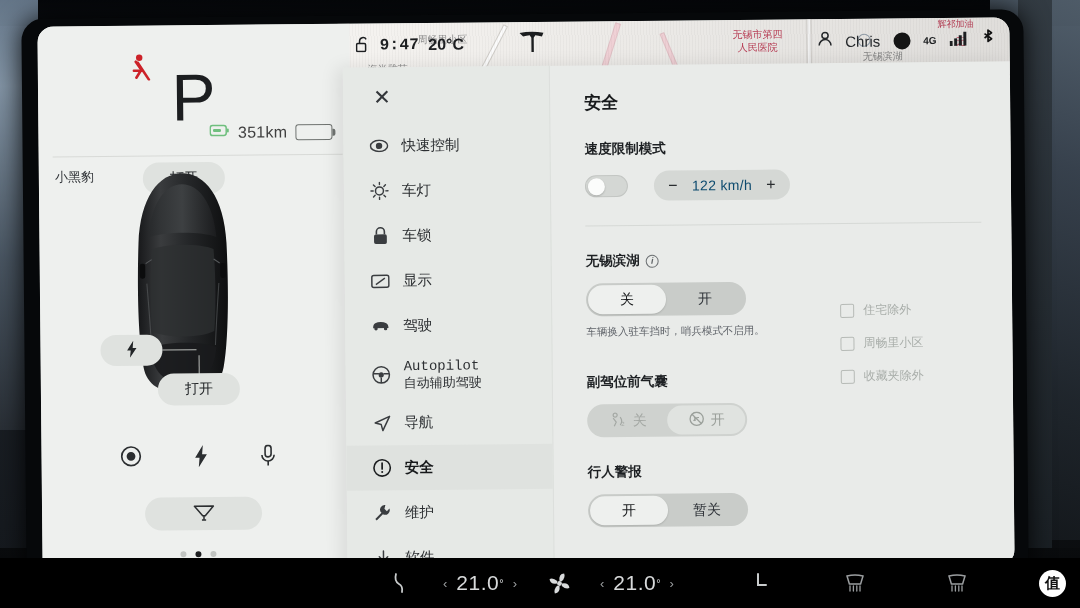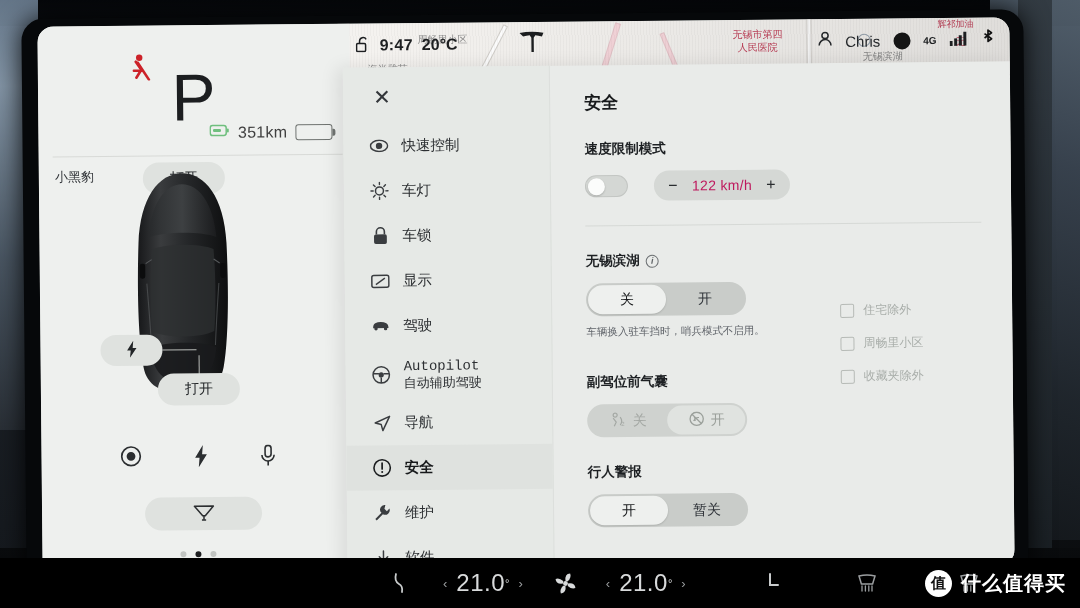--- a/index.html
+++ b/index.html
@@ -94,21 +94,21 @@
 
   
   #status-bar {
     position:absolute; left:0; top:0; width:100%; height:44px;
     display:flex; align-items:center; z-index:7;
     pointer-events:none;
   }
   .sb-left { position:absolute; left:318px; display:flex; align-items:center; gap:9px; }
   .sb-center { position:absolute; left:480px; }
   .sb-right { position:absolute; right:14px; display:flex; align-items:center; gap:13px; }
-  .sb-text { font-size:16px; color:#1d1f21; font-weight:600; letter-spacing:.3px; }
+  .sb-text { font-size:16px; color:#1d1f21; font-weight:600; letter-spacing:.3px;font-family:Liberation Mono, monospace; }
   .sb-temp { font-size:16px; color:#1d1f21; font-weight:600; }
   .sb-name { font-size:15px; color:#25282b; font-weight:500; }
   .sb-4g { font-size:10px; color:#1d1f21; font-weight:700; }
   .dot-cam { width:17px; height:17px; border-radius:50%; background:#151515; }
 
   
   #car-panel {
     position:absolute; left:0; top:0; width:312px; height:100%;
     background:#eef0ee; z-index:6;
   }
@@ -220,21 +220,21 @@
     border-radius:50%; background:#fbfcfb; box-shadow:0 1px 2px rgba(0,0,0,.2);
   }
 
   
   .stepper {
     height:30px; border-radius:15px; background:#d5d8d5;
     display:flex; align-items:center; gap:13px; padding:0 13px;
     cursor:pointer;
   }
   .stepper .sign { font-size:16px; color:#2a2d30; width:12px; text-align:center; }
-  .stepper .val { font-size:14px; color:#be185d; letter-spacing:.3px; }
+  .stepper .val { font-size:14px; color:#0c4a6e; letter-spacing:.3px; }
 
   
   .segmented {
     height:33px; border-radius:17px; background:#c9ccc9;
     display:inline-flex; align-items:center; position:relative; padding:2px;
   }
   .segmented .seg {
     min-width:67px; height:29px; border-radius:15px;
     display:flex; align-items:center; justify-content:center; gap:6px;
     font-size:14px; color:#30343a; cursor:pointer;
@@ -256,21 +256,21 @@
     width:14px; height:14px; border:1.3px solid #b6bab6; border-radius:2px;
   }
 
   
   #climate-bar {
     position:absolute; left:0; bottom:0; width:1080px; height:50px;
     background:#000; z-index:12;
     display:flex; align-items:center;
   }
   .cl-item { display:flex; align-items:center; color:#d8dadb; }
-  .cl-temp { font-size:24px; letter-spacing:.5px; font-weight:300; }
+  .cl-temp { font-size:21px; letter-spacing:.5px; font-weight:300; }
   .cl-deg { font-size:11px; vertical-align:super; }
   .cl-arrow { color:#9a9d9f; font-size:13px; margin:0 9px; }
   .watermark {
     position:absolute; right:14px; display:flex; align-items:center; gap:9px;
   }
   .wm-circle {
     width:27px;height:27px;border-radius:50%;background:#fff;
     display:flex;align-items:center;justify-content:center;
     font-size:15px;color:#111;font-weight:700;
   }
@@ -726,15 +726,14 @@
         <path d="M7 13 v5"></path>
           <path d="M10.4 13 v5"></path>
           <path d="M13.8 13 v5"></path>
           <path d="M17 13 v5"></path>
       </g>
     </svg>
   </div>
 
   <div class="watermark">
     <span class="wm-circle">值</span>
-    <span class="wm-text">什么值得买</span>
   </div>
 </div>
 
 </body></html>

